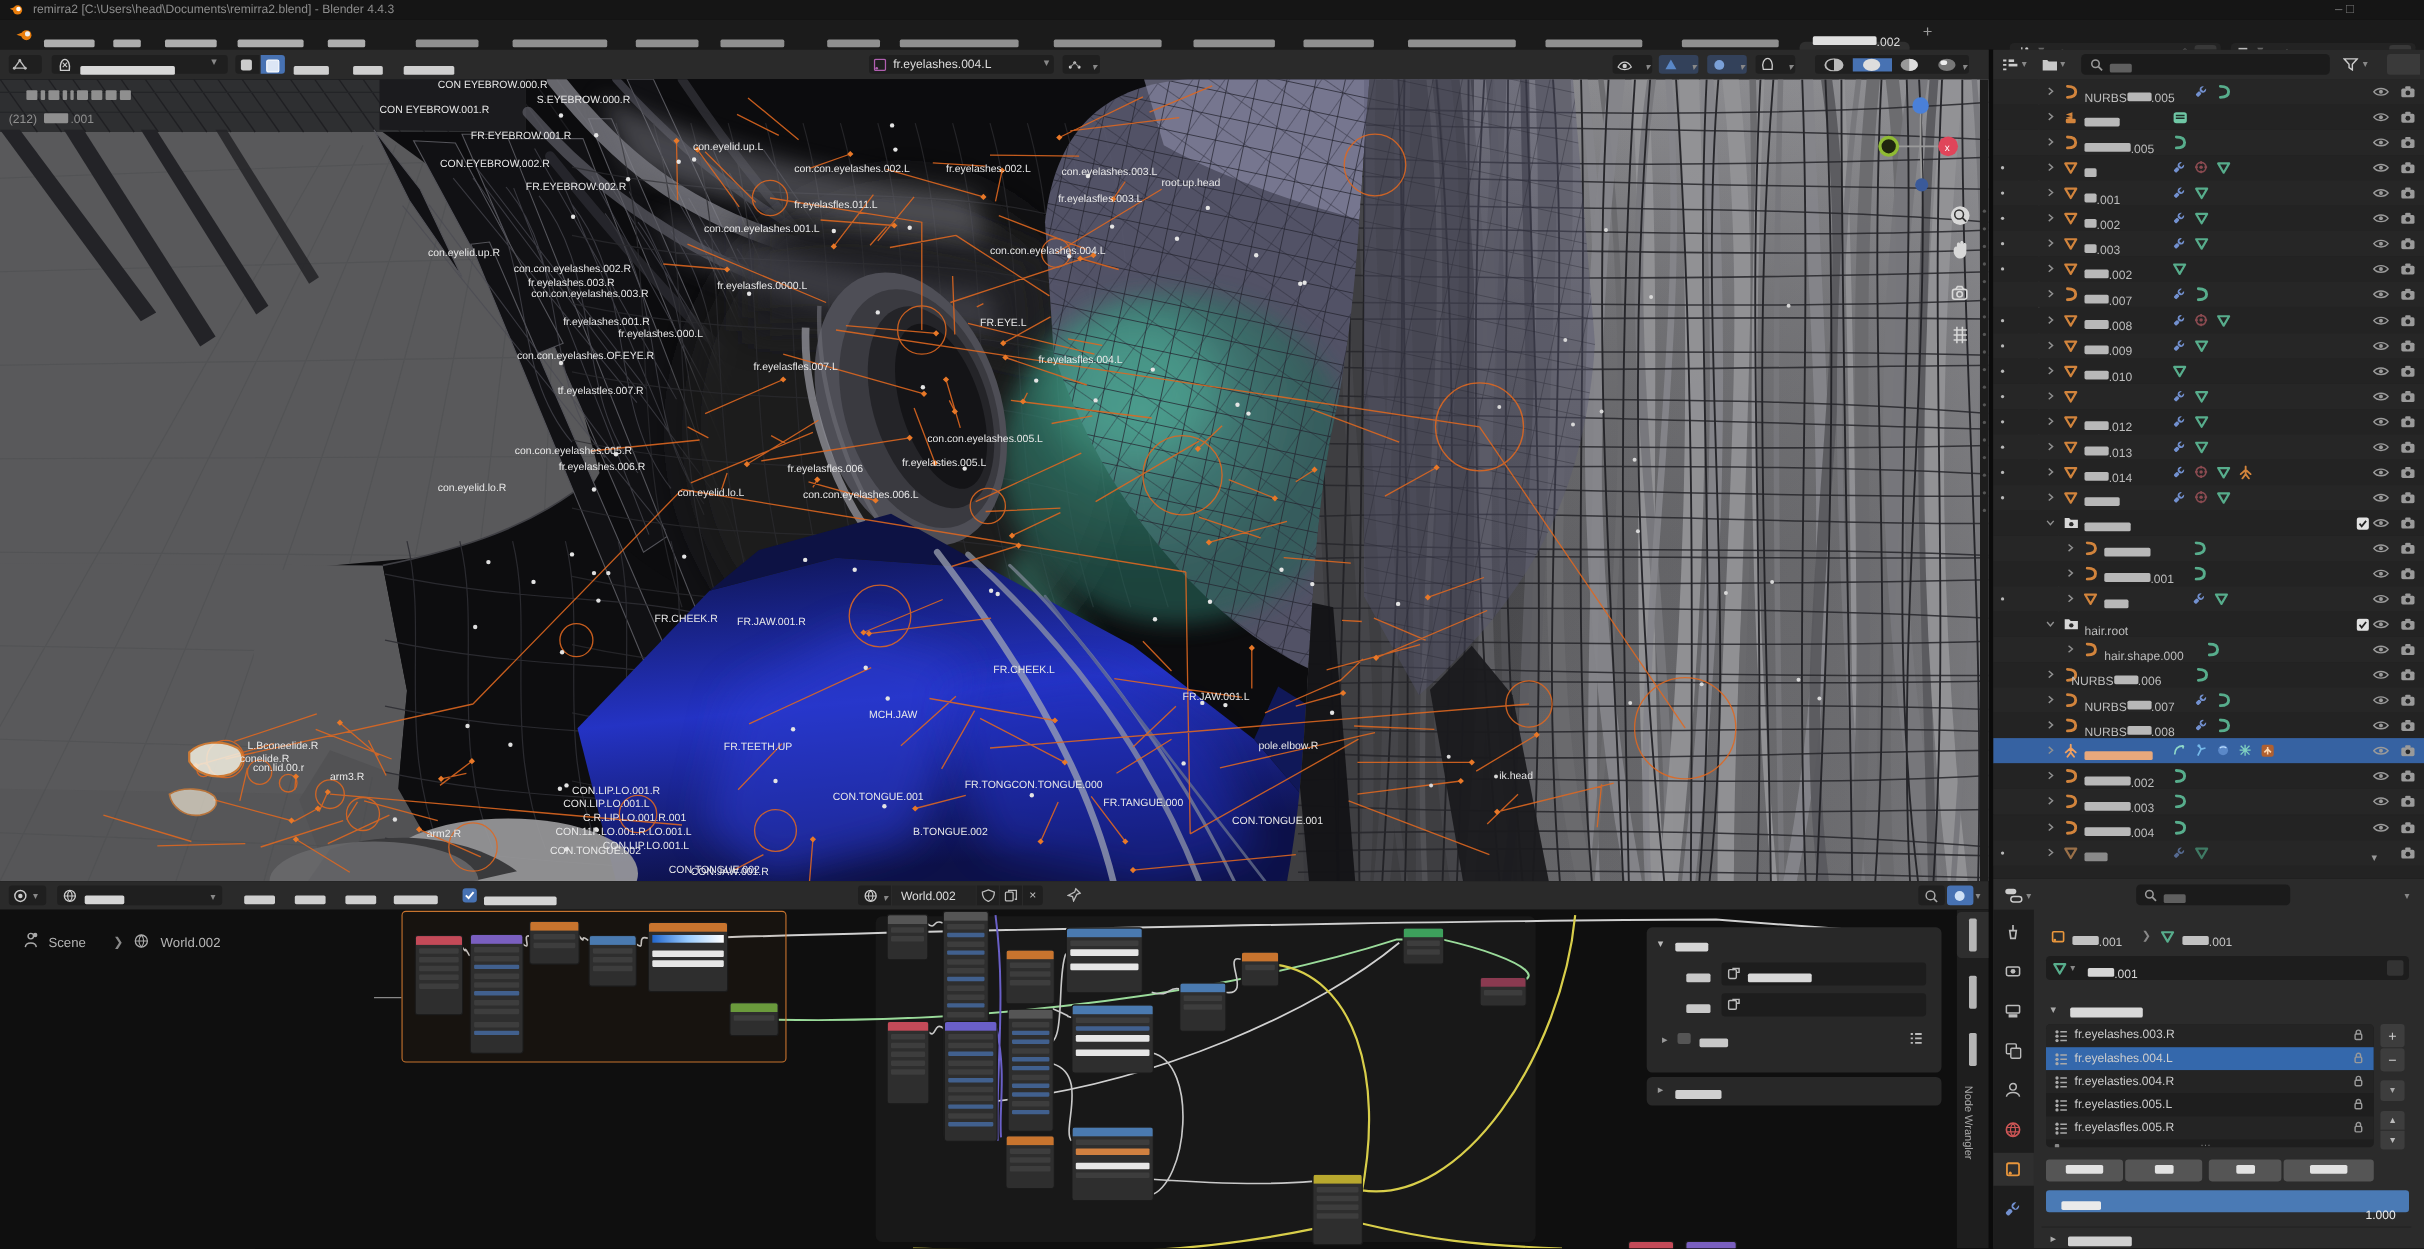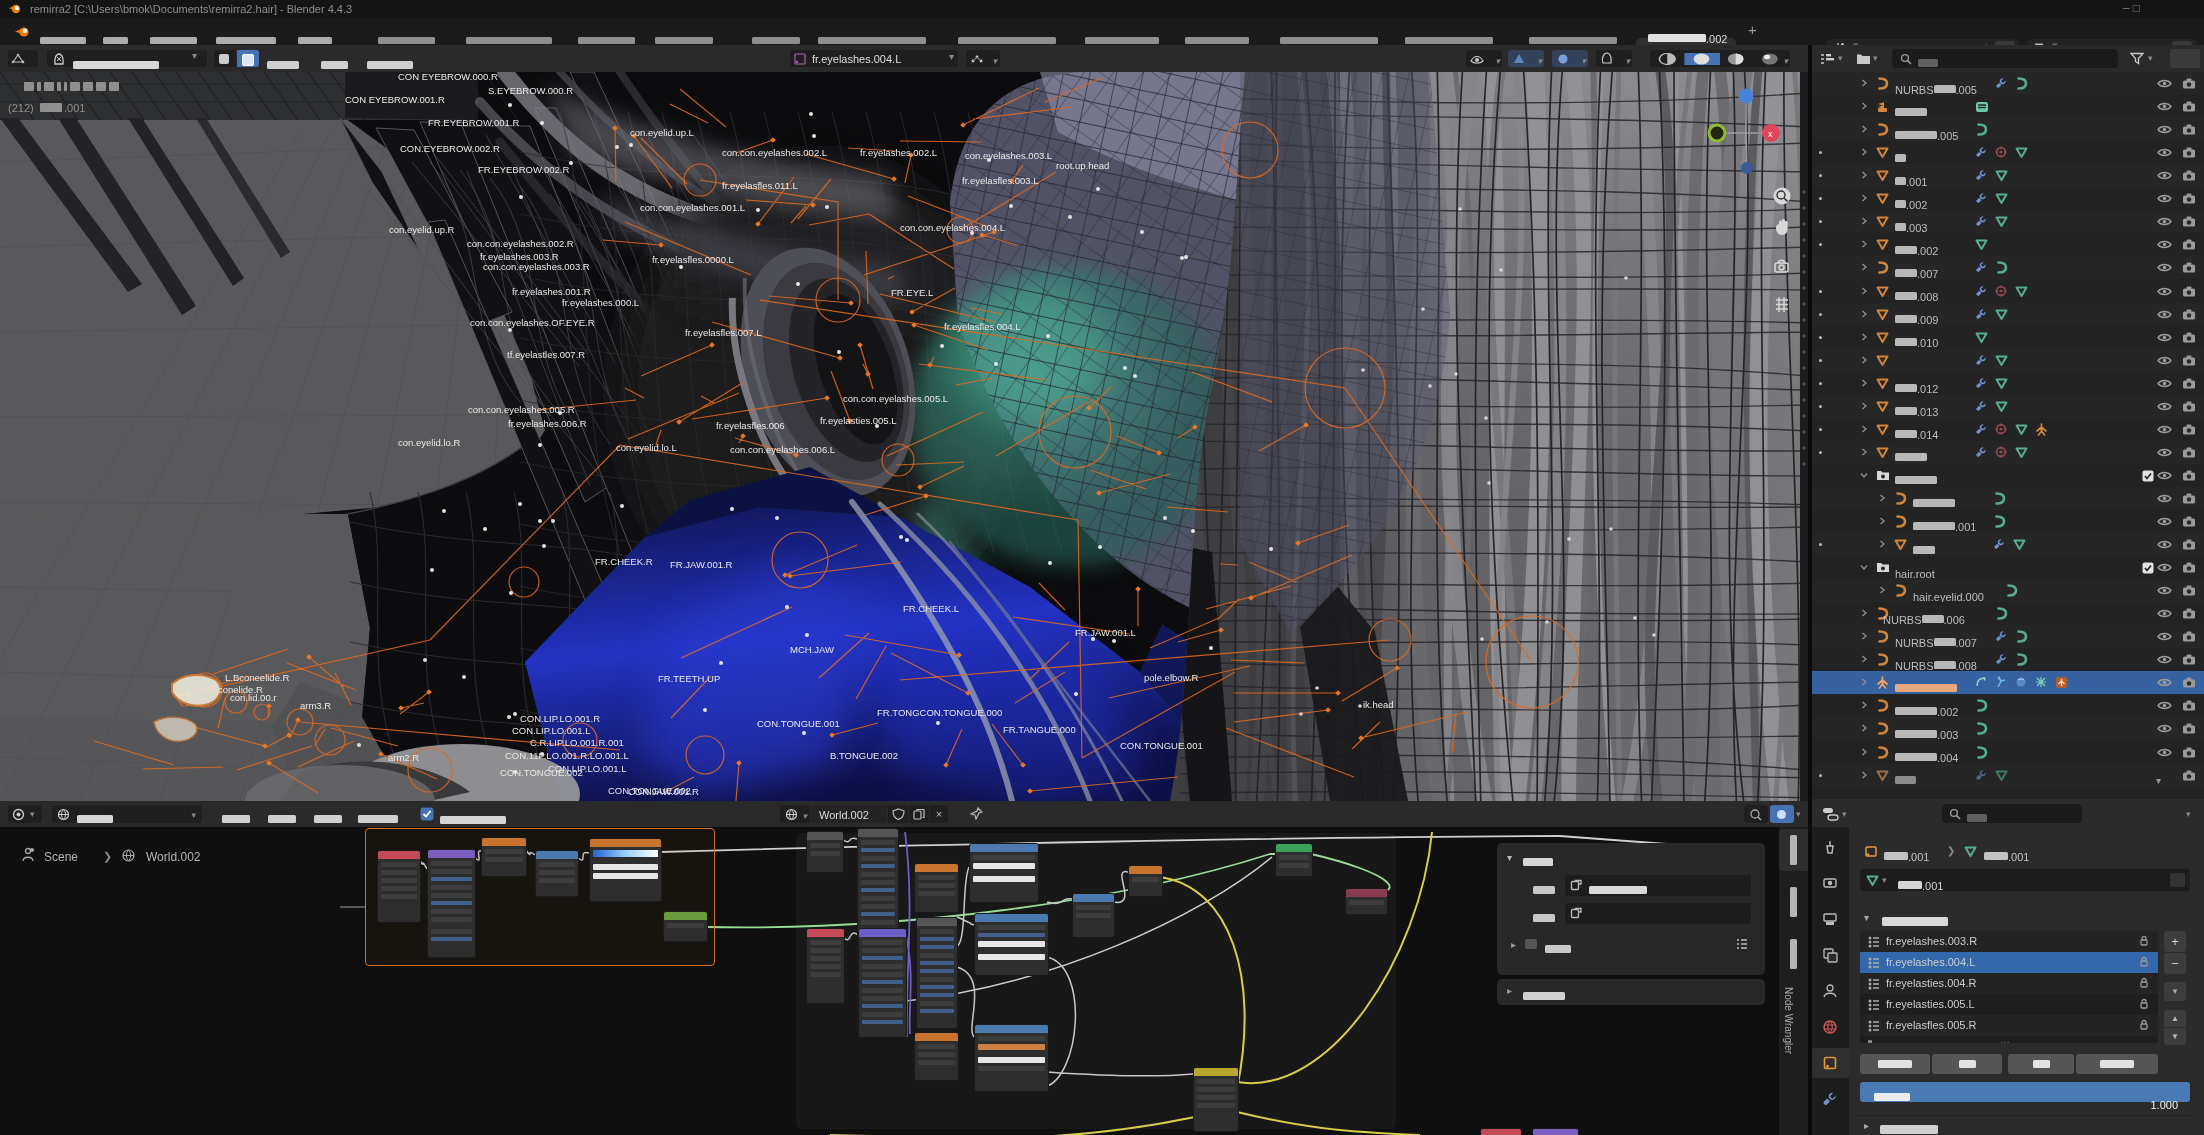--- a/index.html
+++ b/index.html
@@ -6,21 +6,21 @@
 .j{display:inline-block;background:#c2c2c2;height:8px;border-radius:1.5px;vertical-align:1px}
 .row{position:absolute;left:0;right:0;height:23px;line-height:23px;white-space:nowrap}
 svg{display:block}
 </style></head><body>
 <div class="ab" style="left:0;top:0;width:2204px;height:18px;background:#151515">
 <svg class="ab" style="left:8px;top:2px" width="14" height="14" viewBox="0 0 14 14">
       <circle cx="8" cy="7" r="4.2" fill="#e87d0d"></circle>
       <circle cx="8.8" cy="6.2" r="2.1" fill="#fff"></circle>
       <path d="M1 6 L7 4 L5 8 Z" fill="#e87d0d"></path>
     </svg>
-<span class="ab" style="left:30px;top:3px;color:#8d8d8d;font-size:11px">remirra2 [C:\Users\bmok\Documents\remirra2.hair] - Blender 4.4.3</span>
+<span class="ab" style="left:30px;top:3px;color:#8d8d8d;font-size:11px">remirra2 [C:\Users\head\Documents\remirra2.blend] - Blender 4.4.3</span>
 <span class="ab" style="right:64px;top:1px;color:#777;font-size:12px">– □</span>
 </div>
 <div class="ab" style="left:0;top:18px;width:2204px;height:27px;background:#1b1b1b">
 <svg class="ab" style="left:14px;top:6px" width="17" height="15" viewBox="0 0 17 15">
       <circle cx="10" cy="8" r="4.6" fill="#e87d0d"></circle>
       <circle cx="11" cy="6.8" r="2.3" fill="#eee"></circle>
       <path d="M1 7.5 L9 4.5 L6.5 9.5 Z" fill="#e87d0d"></path>
     </svg>
 <span class="ab" style="left:40px;top:13px"><i class="j" style="width:46px;background:#adadad;height:7px;"></i></span>
 <span class="ab" style="left:103px;top:13px"><i class="j" style="width:25px;background:#adadad;height:7px;"></i></span>
@@ -1758,21 +1758,21 @@
 <span class="ab" style="left:66px;top:7px">
         <svg width="8" height="8" viewBox="0 0 8 8" style="vertical-align:-1px">
           <path d="M2.5 1 L6 4 L2.5 7" stroke="#909090" stroke-width="1.3" fill="none"></path>
         </svg>
       </span>
 <span class="ab" style="left:82px;top:5px">
         <svg width="13" height="13" viewBox="0 0 13 13" style="vertical-align:-2px">
           <path d="M3.5 1.5 C9 1.5 11 4 11 6.5 C11 9 9 11.5 3.5 11.5" stroke="#d2843c" stroke-width="2.6" fill="none" stroke-linecap="round"></path>
         </svg>
       </span>
-<span class="ab" style="left:101px;top:4.5px;white-space:nowrap"><span style="color:#bdbdbd;font-size:11px">hair.eyelid.000</span></span>
+<span class="ab" style="left:101px;top:4.5px;white-space:nowrap"><span style="color:#bdbdbd;font-size:11px">hair.shape.000</span></span>
 <span class="ab" style="left:193px;top:5px">
         <svg width="13" height="13" viewBox="0 0 13 13" style="vertical-align:-2px">
           <path d="M3.5 1.5 C9 1.5 11 4 11 6.5 C11 9 9 11.5 3.5 11.5" stroke="#57ad8c" stroke-width="2.6" fill="none" stroke-linecap="round"></path>
         </svg>
       </span>
 <span class="ab" style="left:345px;top:6px">
         <svg width="15" height="11" viewBox="0 0 15 11" style="vertical-align:-1px">
           <path d="M1 5.5 C4 1.5 11 1.5 14 5.5 C11 9.5 4 9.5 1 5.5 Z" fill="none" stroke="#9a9a9a" stroke-width="1.3"></path>
           <circle cx="7.5" cy="5.5" r="1.8" fill="#9a9a9a"></circle>
         </svg>

